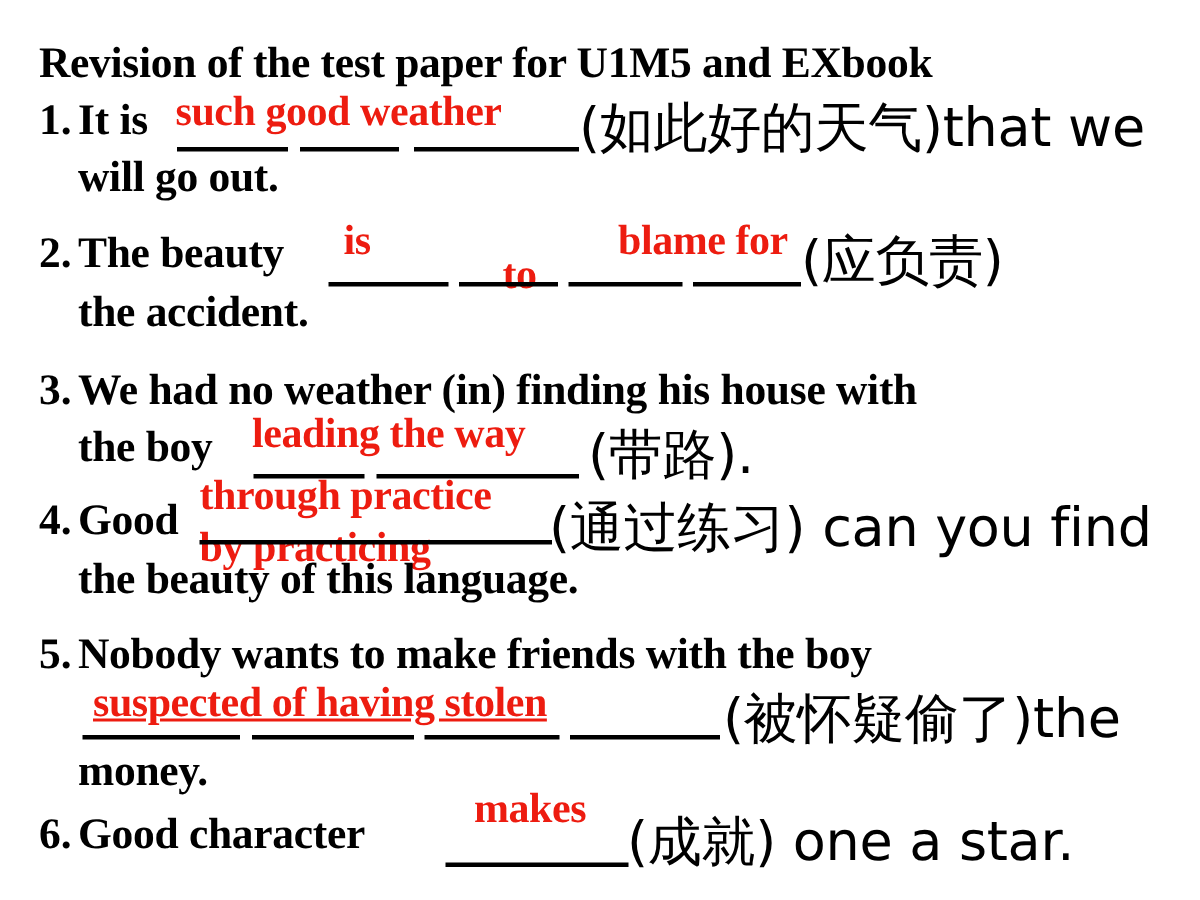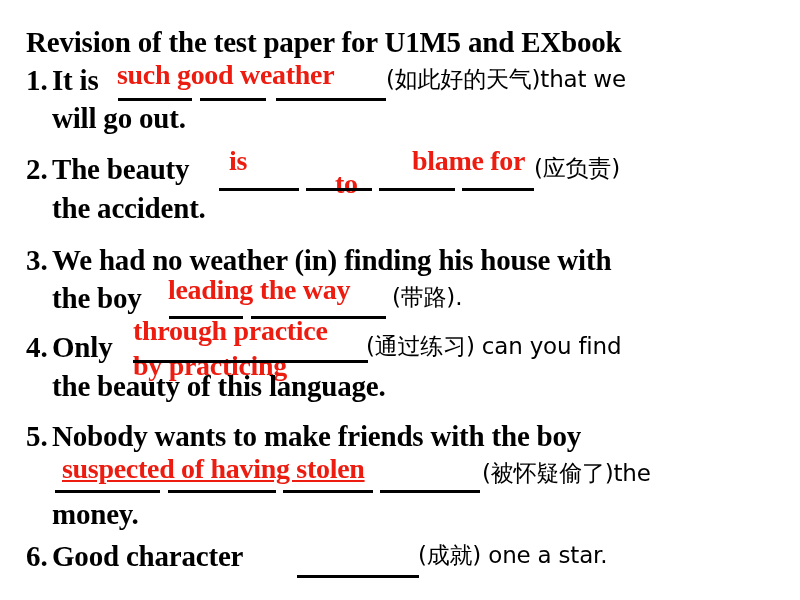--- a/index.html
+++ b/index.html
@@ -46,21 +46,21 @@
   }
   .num {
     position: absolute;
     font-size: 29px;
     font-weight: bold;
     line-height: 1.0;
   }
   .cn {
     font-family: "DejaVu Sans", "Liberation Sans", sans-serif;
     font-weight: normal;
-    font-size: 23px;
+    font-size: 36px;
   }
 
   
   .ans {
     position: absolute;
     color: #ED1C10;
     font-family: "Liberation Serif", "DejaVu Serif", serif;
     font-weight: bold;
     font-size: 28px;
     white-space: nowrap;
@@ -105,35 +105,36 @@
 
   <div class="num" style="left:26px; top:246px;">3.</div>
   <div class="line" style="left:52px; top:246px;">We had no weather (in) finding his house with</div>
   <div class="line" style="left:52px; top:284px;">the boy</div>
   <div class="ans" style="left:168px; top:276px;">leading the way</div>
   <div class="blank" style="left:169px; top:316px; width:74px;"></div>
   <div class="blank" style="left:251px; top:316px; width:135px;"></div>
   <div class="line cn" style="left:392px; top:286px;">(带路).</div>
 
   <div class="num" style="left:26px; top:333px;">4.</div>
-  <div class="line" style="left:52px; top:333px;">Only</div>
+  <div class="line" style="left:52px; top:333px;">Good</div>
   <div class="ans" style="left:133px; top:317px;">through practice</div>
   <div class="ans" style="left:133px; top:352px;">by practicing</div>
   <div class="blank" style="left:133px; top:360px; width:235px;"></div>
   <div class="line cn" style="left:366px; top:335px;">(通过练习) can you find</div>
   <div class="line" style="left:52px; top:372px;">the beauty of this language.</div>
 
   <div class="num" style="left:26px; top:422px;">5.</div>
   <div class="line" style="left:52px; top:422px;">Nobody wants to make friends with the boy</div>
   <div class="ans" style="left:62px; top:455px;text-decoration:underline;">suspected of having stolen</div>
   <div class="blank" style="left:55px; top:490px; width:105px;"></div>
   <div class="blank" style="left:168px; top:490px; width:108px;"></div>
   <div class="blank" style="left:283px; top:490px; width:90px;"></div>
   <div class="blank" style="left:380px; top:490px; width:100px;"></div>
   <div class="line cn" style="left:482px; top:462px;">(被怀疑偷了)the</div>
   <div class="line" style="left:52px; top:500px;">money.</div>
 
   <div class="num" style="left:26px; top:542px;">6.</div>
   <div class="line" style="left:52px; top:542px;">Good character</div>
+  <div class="ans" style="left:316px; top:526px;">makes</div>
   <div class="blank" style="left:297px; top:575px; width:122px;"></div>
   <div class="line cn" style="left:418px; top:544px;">(成就) one a star.</div>
 
 </div>
 
 </body></html>

